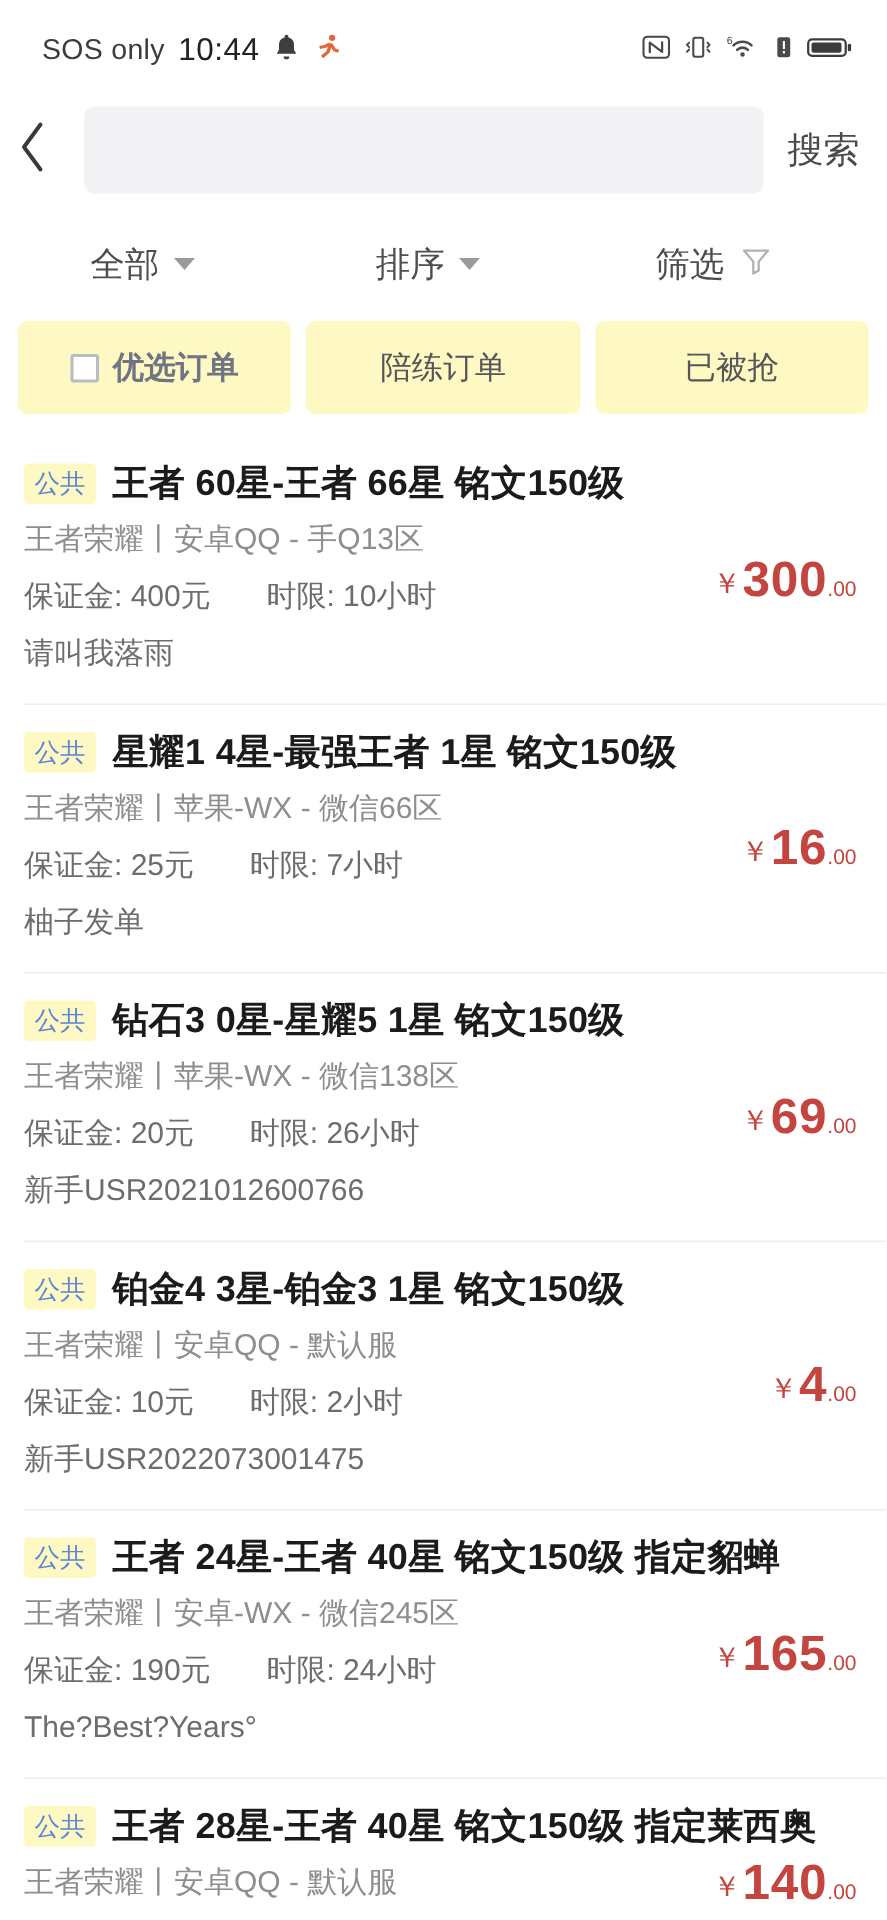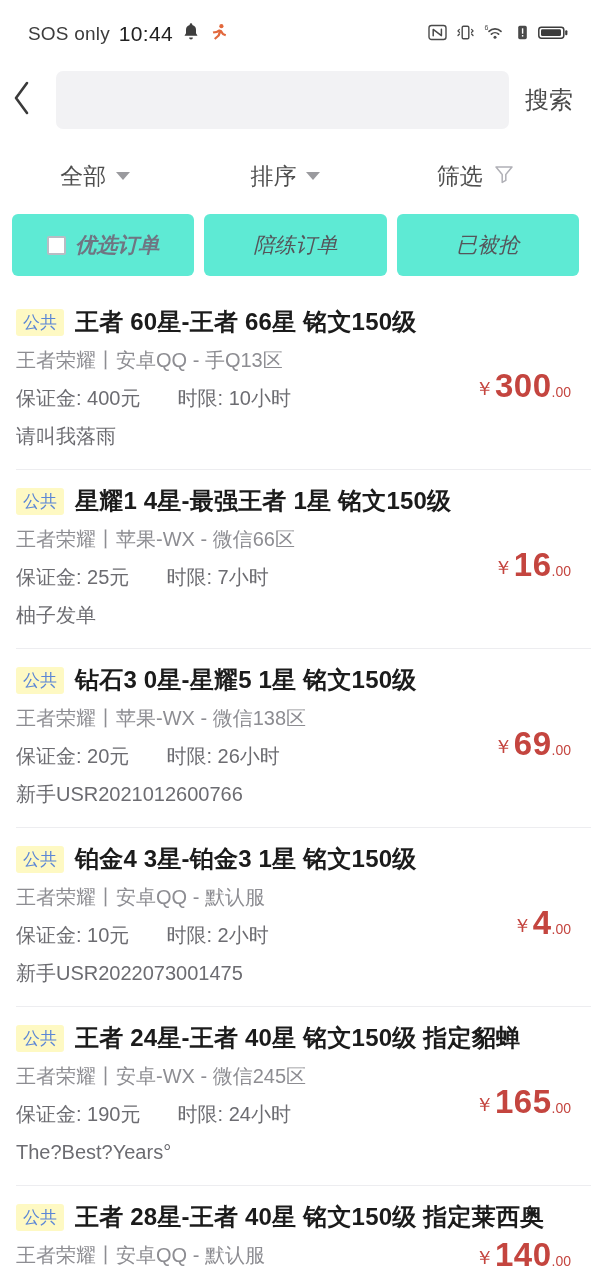--- a/index.html
+++ b/index.html
@@ -67,24 +67,24 @@
     display:block;
   }
 
   
   .chiprow {
     display:flex; gap:10px;
     padding:6px 12px 14px 12px;
   }
   .chip {
     flex:1 1 0; height:62px;
-    background:#5eead4; border-radius:6px;
+    background:#fef9c3; border-radius:6px;
     display:flex; align-items:center; justify-content:center;
     gap:9px;
-    font-size:21px; color:#55555a;font-style:italic;
+    font-size:21px; color:#55555a;
   }
   .chip.primary { font-weight:bold; color:#6f7582; }
   .chip-box {
     width:19px; height:19px;
     border:2px solid #b9bcc4; border-radius:2px;
     background:#fff; flex:0 0 auto;
   }
 
   
   .list { }

